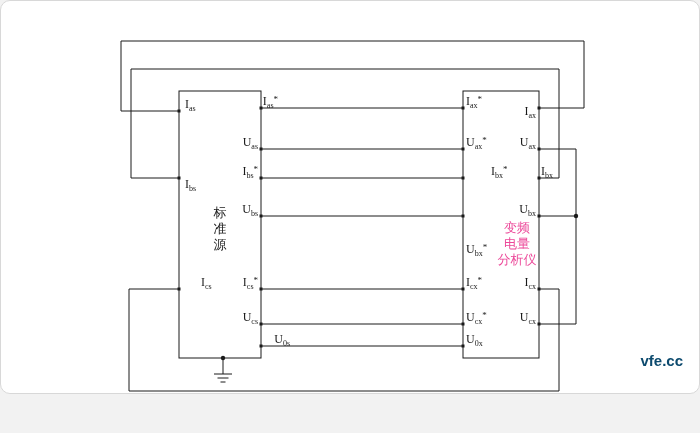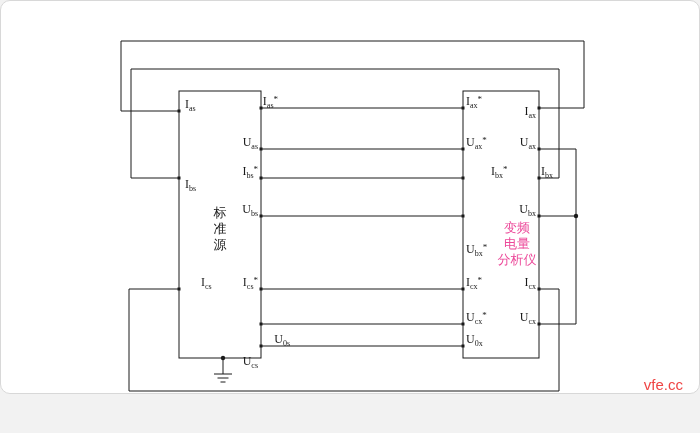--- a/index.html
+++ b/index.html
@@ -41,25 +41,25 @@
     left:516px;top:219px;
     transform:translateX(-50%);
     text-align:center;
     font-size:13px;color:#ec4899;
     line-height:16px;
     font-family:"Liberation Sans", sans-serif;
   }
   .htitle span{display:block;}
   .watermark{
     position:absolute;
-    right:16px;bottom:0;
+    right:16px;bottom:24px;
     font-family:"Liberation Sans", sans-serif;
     font-size:15px;
-    font-weight:normal;
-    color:#ef4444;
+    font-weight:bold;
+    color:#0c4a6e;
     text-shadow:1px 1px 0 #ffffff;
   }
 </style>
 </head>
 <body>
 
 <div class="canvas">
 
   <svg width="700" height="433" viewBox="0 0 700 433">
 
@@ -129,21 +129,21 @@
   <div class="labels">
 
   <div class="tlabel" style="left: 184px; top: 104px;"><span>I</span><sub>as</sub><sup></sup></div>
       <div class="tlabel" style="left: 184px; top: 184px;"><span>I</span><sub>bs</sub><sup></sup></div>
       <div class="tlabel" style="left: 184px; top: 282px; margin-left: 16px;"><span>I</span><sub>cs</sub><sup></sup></div>
       <div class="tlabel alignr" style="left: 257px; top: 101px; margin-left: 20px;"><span>I</span><sub>as</sub><sup>*</sup></div>
       <div class="tlabel alignr" style="left: 257px; top: 142px;"><span>U</span><sub>as</sub><sup></sup></div>
       <div class="tlabel alignr" style="left: 257px; top: 171px;"><span>I</span><sub>bs</sub><sup>*</sup></div>
       <div class="tlabel alignr" style="left: 257px; top: 209px;"><span>U</span><sub>bs</sub><sup></sup></div>
       <div class="tlabel alignr" style="left: 257px; top: 282px;"><span>I</span><sub>cs</sub><sup>*</sup></div>
-      <div class="tlabel alignr" style="left: 257px; top: 317px; margin-top: 44px;"><span>U</span><sub>cs</sub><sup></sup></div>
+      <div class="tlabel alignr" style="left: 257px; top: 317px;"><span>U</span><sub>cs</sub><sup></sup></div>
       <div class="tlabel alignr" style="left: 257px; top: 339px; margin-left: 32px;"><span>U</span><sub>0s</sub><sup></sup></div>
       <div class="tlabel" style="left: 465px; top: 101px;"><span>I</span><sub>ax</sub><sup>*</sup></div>
       <div class="tlabel" style="left: 465px; top: 142px;"><span>U</span><sub>ax</sub><sup>*</sup></div>
       <div class="tlabel" style="left: 490px; top: 171px;"><span>I</span><sub>bx</sub><sup>*</sup></div>
       <div class="tlabel" style="left: 465px; top: 209px; margin-top: 40px;"><span>U</span><sub>bx</sub><sup>*</sup></div>
       <div class="tlabel" style="left: 465px; top: 282px;"><span>I</span><sub>cx</sub><sup>*</sup></div>
       <div class="tlabel" style="left: 465px; top: 317px;"><span>U</span><sub>cx</sub><sup>*</sup></div>
       <div class="tlabel" style="left: 465px; top: 339px;"><span>U</span><sub>0x</sub><sup></sup></div>
       <div class="tlabel alignr" style="left: 535px; top: 101px; margin-top: 10px;"><span>I</span><sub>ax</sub><sup></sup></div>
       <div class="tlabel alignr" style="left: 535px; top: 142px;"><span>U</span><sub>ax</sub><sup></sup></div>

